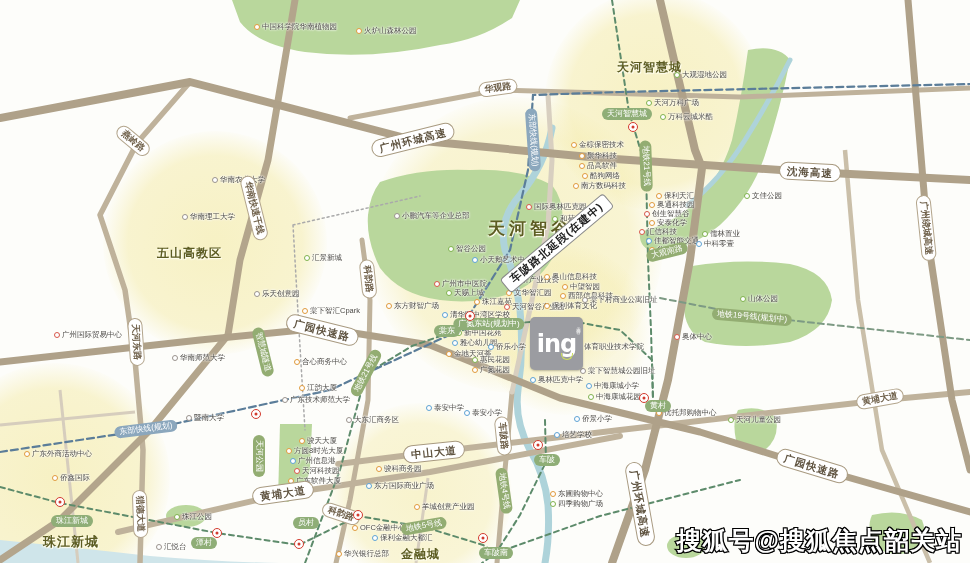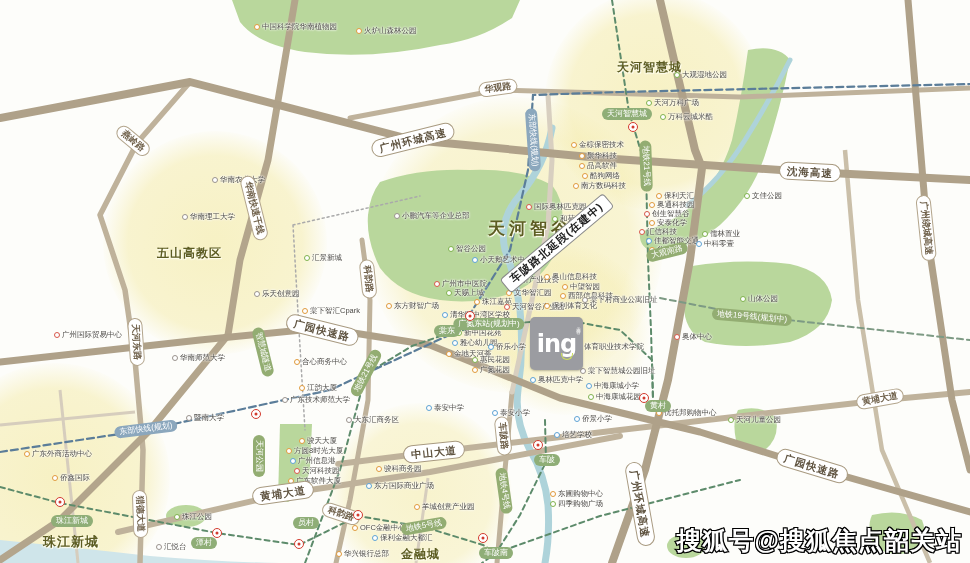--- a/index.html
+++ b/index.html
@@ -437,21 +437,21 @@
         <span>保利金融大都汇</span>
       </div>
       <div class="poi" style="left: 340px; top: 554px;">
         <div class="dot" style="border-color: rgb(224, 154, 60);"></div>
         <span>华兴银行总部</span>
       </div>
       <div class="poi" style="left: 430px; top: 408px;">
         <div class="dot" style="border-color: rgb(94, 163, 212);"></div>
         <span>泰安中学</span>
       </div>
-      <div class="poi" style="left: 468px; top: 413px; margin-left: 28px;">
+      <div class="poi" style="left: 468px; top: 413px;">
         <div class="dot" style="border-color: rgb(94, 163, 212);"></div>
         <span>泰安小学</span>
       </div>
       <div class="poi" style="left: 558px; top: 435px;">
         <div class="dot" style="border-color: rgb(94, 163, 212);"></div>
         <span>培艺学校</span>
       </div>
       <div class="poi" style="left: 554px; top: 494px;">
         <div class="dot" style="border-color: rgb(224, 154, 60);"></div>
         <span>东圃购物中心</span>

